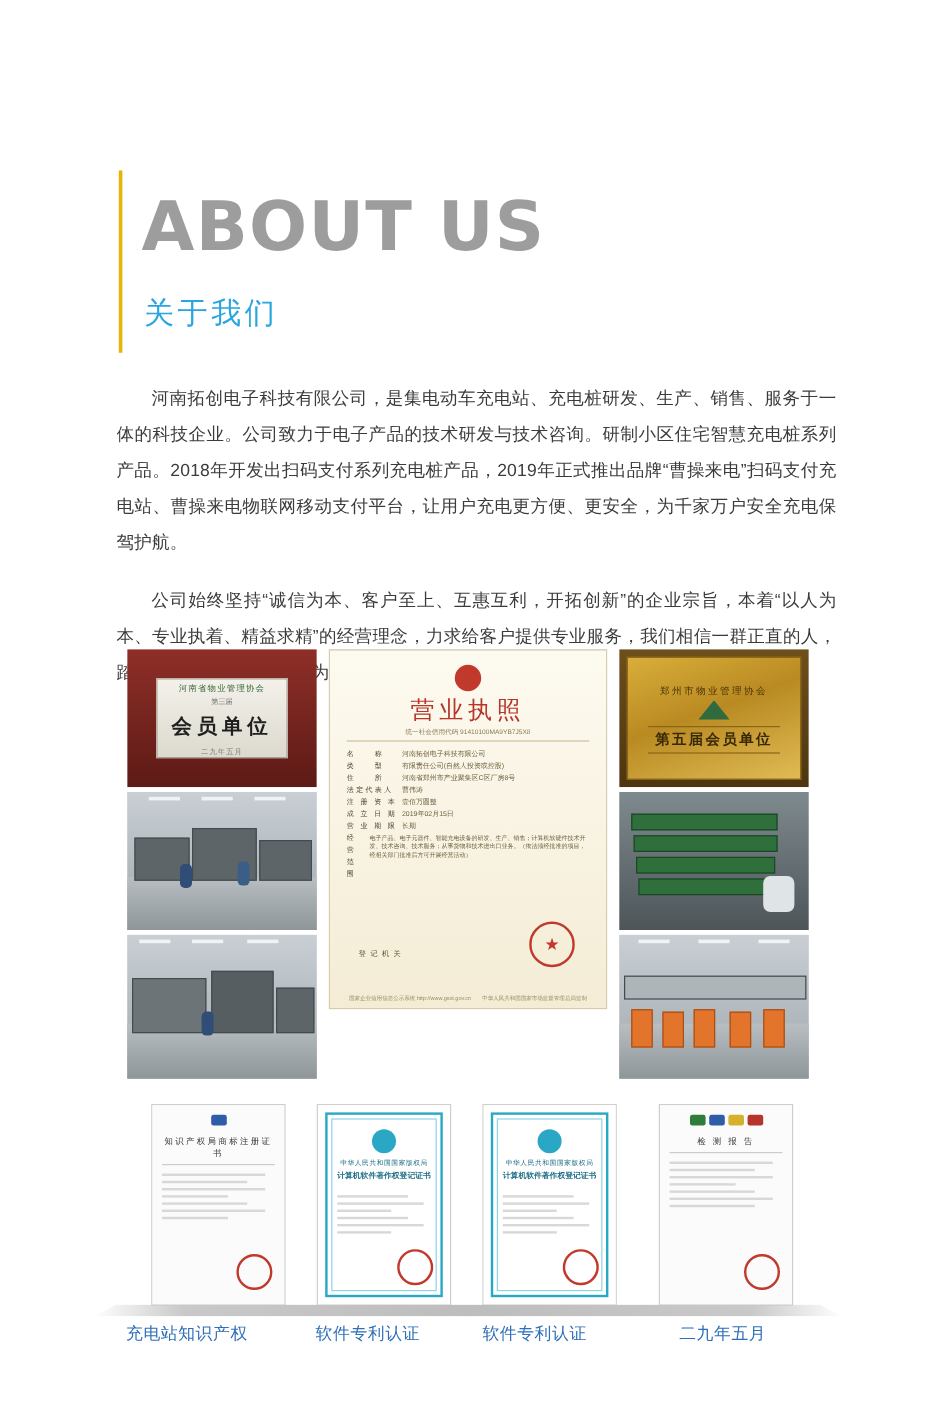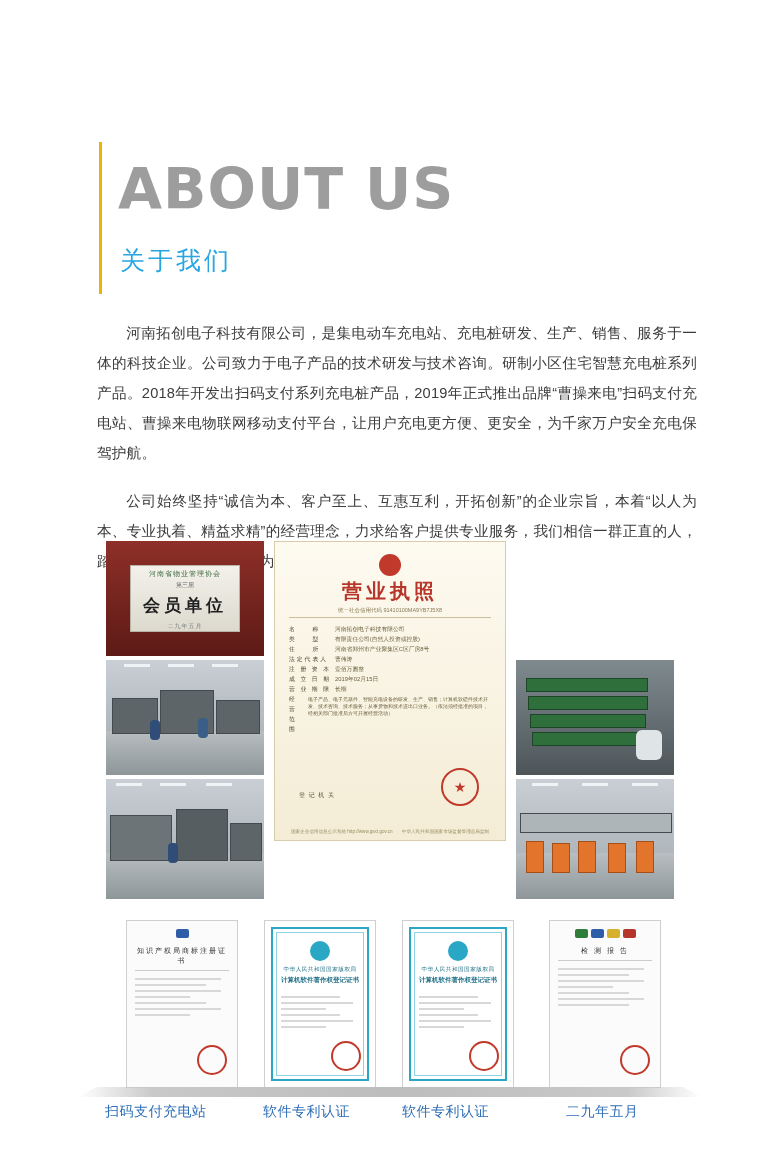--- a/index.html
+++ b/index.html
@@ -191,21 +191,21 @@
     padding: 10px 14px;
     position: relative;
   }
   .lic-emblem {
     width: 22px; height: 22px; border-radius: 50%;
     background: #c0392b; margin: 2px auto 2px auto;
   }
   .lic-title {
     text-align: center;
     font-size: 20px;
-    font-weight: bold;
+    font-weight: normal;
     color: #b8352a;
     letter-spacing: 4px;
     margin: 2px 0 2px 0;
   }
   .lic-sub {
     text-align: center; font-size: 5.5px; color: #8a7b55;
     border-bottom: 1px solid #cbbf9c; padding-bottom: 3px;
   }
   .lic-rows { margin-top: 6px; }
   .lic-row { display: flex; font-size: 5.8px; color: #5d5232; line-height: 10px; }
@@ -432,20 +432,29 @@
             <div class="lic-k">经 营 范 围</div>
             <div class="lic-scope">电子产品、电子元器件、智能充电设备的研发、生产、销售；计算机软硬件技术开发、技术咨询、技术服务；从事货物和技术进出口业务。（依法须经批准的项目，经相关部门批准后方可开展经营活动）</div>
           </div>
         </div>
         <div class="lic-regbody">登 记 机 关</div>
         <div class="lic-stamp">★</div>
         <div class="lic-foot">国家企业信用信息公示系统 http://www.gsxt.gov.cn　　中华人民共和国国家市场监督管理总局监制</div>
       </div>
     </div>
 
+    <div class="cell c-right-1">
+      <div class="gold">
+        <div class="gold-inner">
+          <div class="gold-l1">郑州市物业管理协会</div>
+          <div class="gold-logo"></div>
+          <div class="gold-big">第五届会员单位</div>
+        </div>
+      </div>
+    </div>
 
     <div class="cell c-right-2">
       <div class="factory" style="background:linear-gradient(#7f8a8f,#4d5559)">
         <div class="green-dev" style="left:10px; top:18px; width:120px; height:12px;"></div>
         <div class="green-dev" style="left:12px; top:36px; width:118px; height:12px;"></div>
         <div class="green-dev" style="left:14px; top:54px; width:114px; height:12px;"></div>
         <div class="green-dev" style="left:16px; top:72px; width:110px; height:12px;"></div>
         <div class="worker" style="left:120px; top:70px; width:26px; height:30px; background:#dfe4e7; border-radius:6px;"></div>
       </div>
     </div>
@@ -546,19 +555,19 @@
         </div>
         <div class="cert-seal"></div>
       </div>
     </div>
 
   </div>
 
   <div class="shelf"></div>
 
   <div class="cert-captions">
-    <div class="cap cap-1">扫码支付充电站</div>
+    <div class="cap cap-1">充电站知识产权</div>
     <div class="cap cap-2">软件专利认证</div>
     <div class="cap cap-3">软件专利认证</div>
     <div class="cap cap-4">二九年五月</div>
   </div>
 
 </div>
 
 </body></html>

